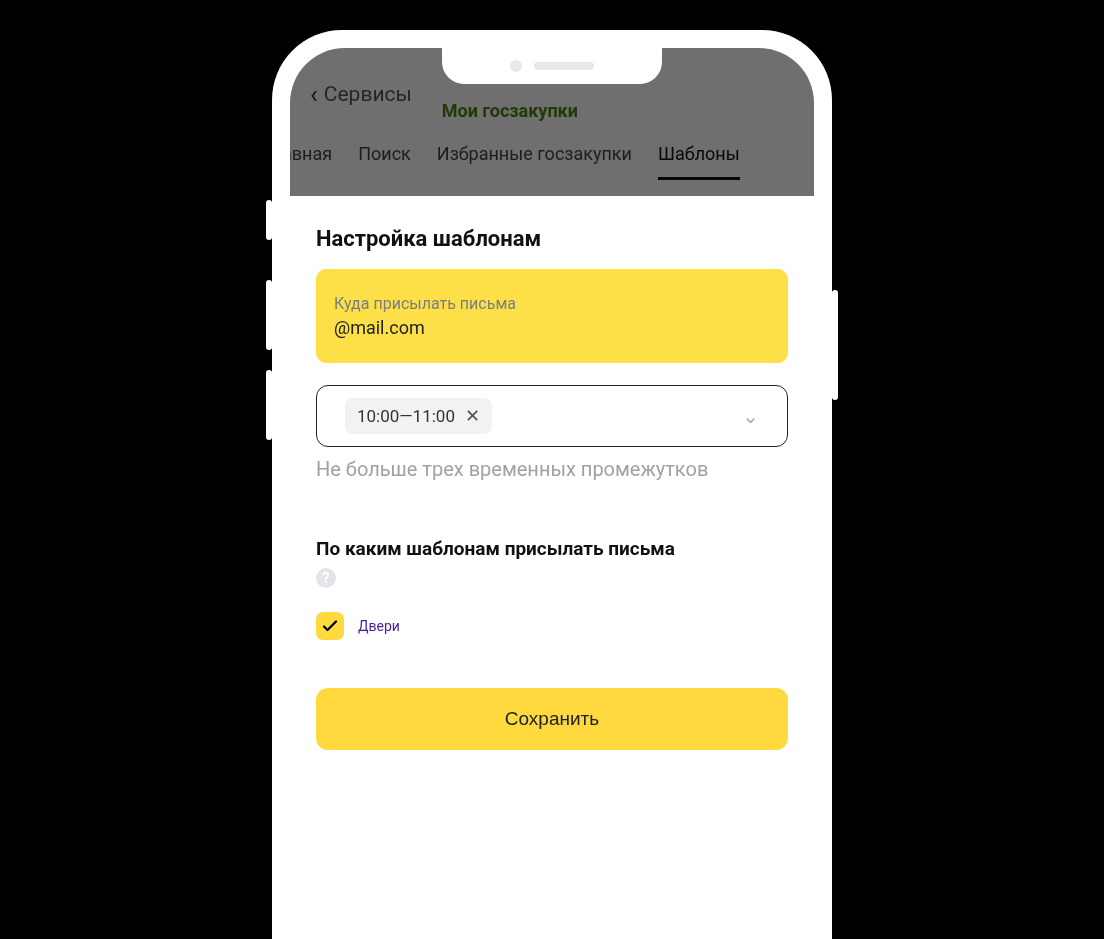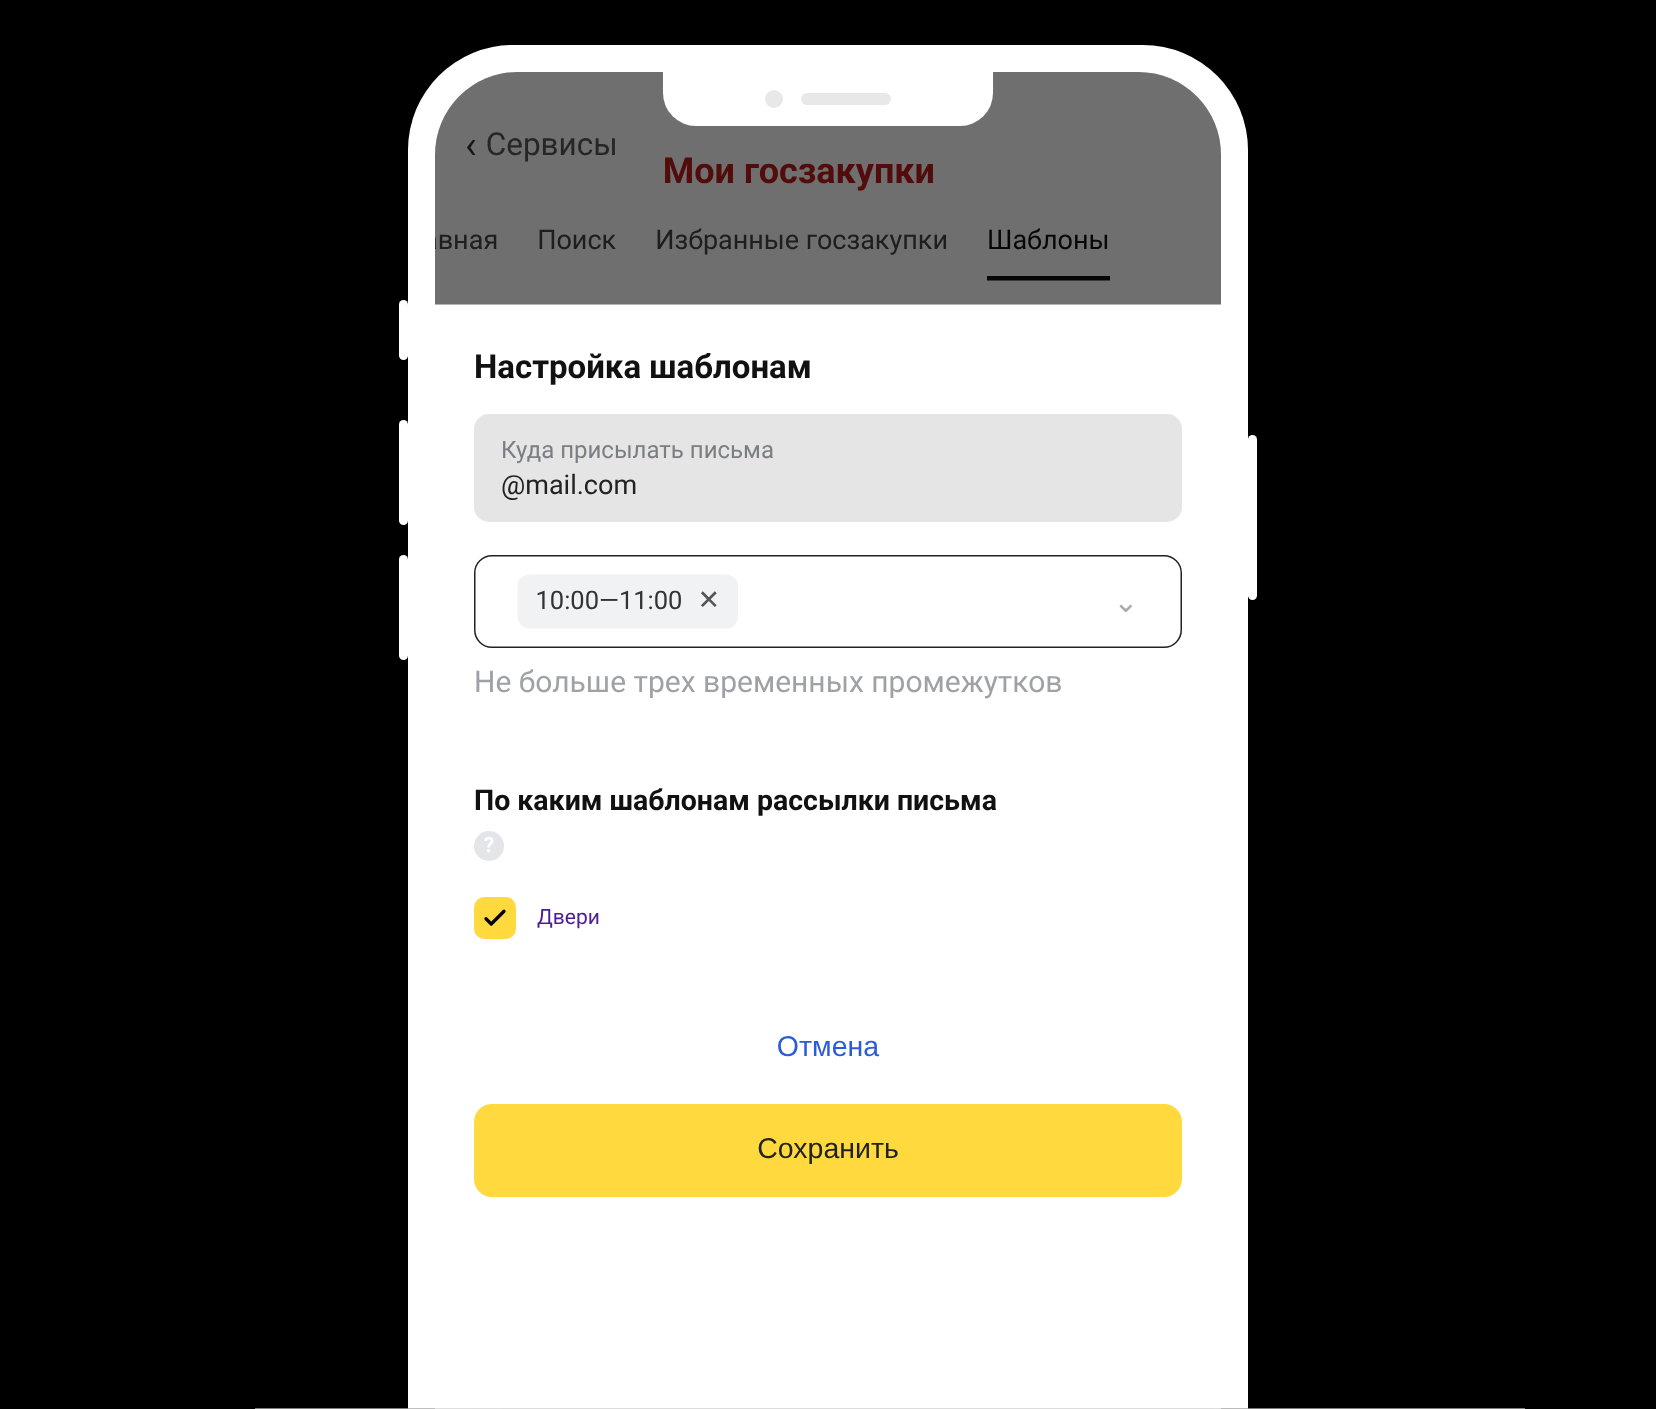--- a/index.html
+++ b/index.html
@@ -106,42 +106,42 @@
     content:''; position:absolute; inset:0;
     background: rgba(0,0,0,0.55);
   }
   .nav-header {
     display:flex; align-items:center;
     padding: 18px 20px 22px;
     gap: 10px;
   }
   .back-chevron { font-size: 26px; color:#333; margin-right:-4px;}
   .back-label { font-size: 21px; color:#555; margin-right: 20px;}
-  .nav-title { font-size: 24px; font-weight:700; color:#b91c1c;margin-top:34px; }
+  .nav-title { font-size: 18px; font-weight:700; color:#4d7c0f;margin-top:34px; }
   .tabs {
     display:flex; gap: 26px; padding: 0 0 16px 12px;
     font-size: 18px; color:#444;
     overflow:hidden; white-space:nowrap;
   }
   .tabs .tab.active { color:#111; border-bottom: 3px solid #111; }
   .tabs .tab { padding-bottom: 13px; }
   .tabs .tab:first-child { margin-left: -20px; }
 
   .modal {
     background:#fff;
     padding: 30px 26px 40px;
   }
   .section-title {
     font-size: 22px; font-weight:700; color:#111;
     margin-bottom: 18px;
   }
   .email-card {
-    background:#e5e5e5;
+    background:#fde047;
     border-radius: 10px;
-    padding: 14px 18px;
+    padding: 25px 18px;
     margin-bottom: 22px;
   }
   .email-card .lbl { font-size: 16px; color:#7a7d82; margin-bottom:4px;}
   .email-card .val { font-size: 18px; color:#222; }
   .blur { filter: blur(4px); display:inline-block; vertical-align:bottom;}
   .time-select {
     border: 1.5px solid #222;
     border-radius: 12px;
     padding: 12px 28px;
     display:flex; align-items:center; justify-content:space-between;
@@ -230,31 +230,30 @@
 
         <div class="time-select">
           <span class="chip">
             <span>10:00—11:00</span>
             <span class="x">✕</span>
           </span>
           <span class="chev-down">⌄</span>
         </div>
         <div class="hint">Не больше трех временных промежутков</div>
 
-        <div class="templates-title">По каким шаблонам рассылки письма</div>
+        <div class="templates-title">По каким шаблонам присылать письма</div>
         <span class="help-icon">?</span>
 
         <div class="check-row">
           <span class="checkbox">
             <svg width="16" height="16" viewBox="0 0 16 16">
                 <path d="M2 8.5l3.5 3.5L14 3.5" stroke="#000" stroke-width="2.2" fill="none" stroke-linecap="round" stroke-linejoin="round"></path>
               </svg>
           </span>
           <span class="check-label">Двери</span>
         </div>
 
-        <button class="cancel-btn">Отмена</button>
         <button class="save-btn">Сохранить</button>
       </div>
 
     </div>
   </div>
 </div>
 
 </body></html>

